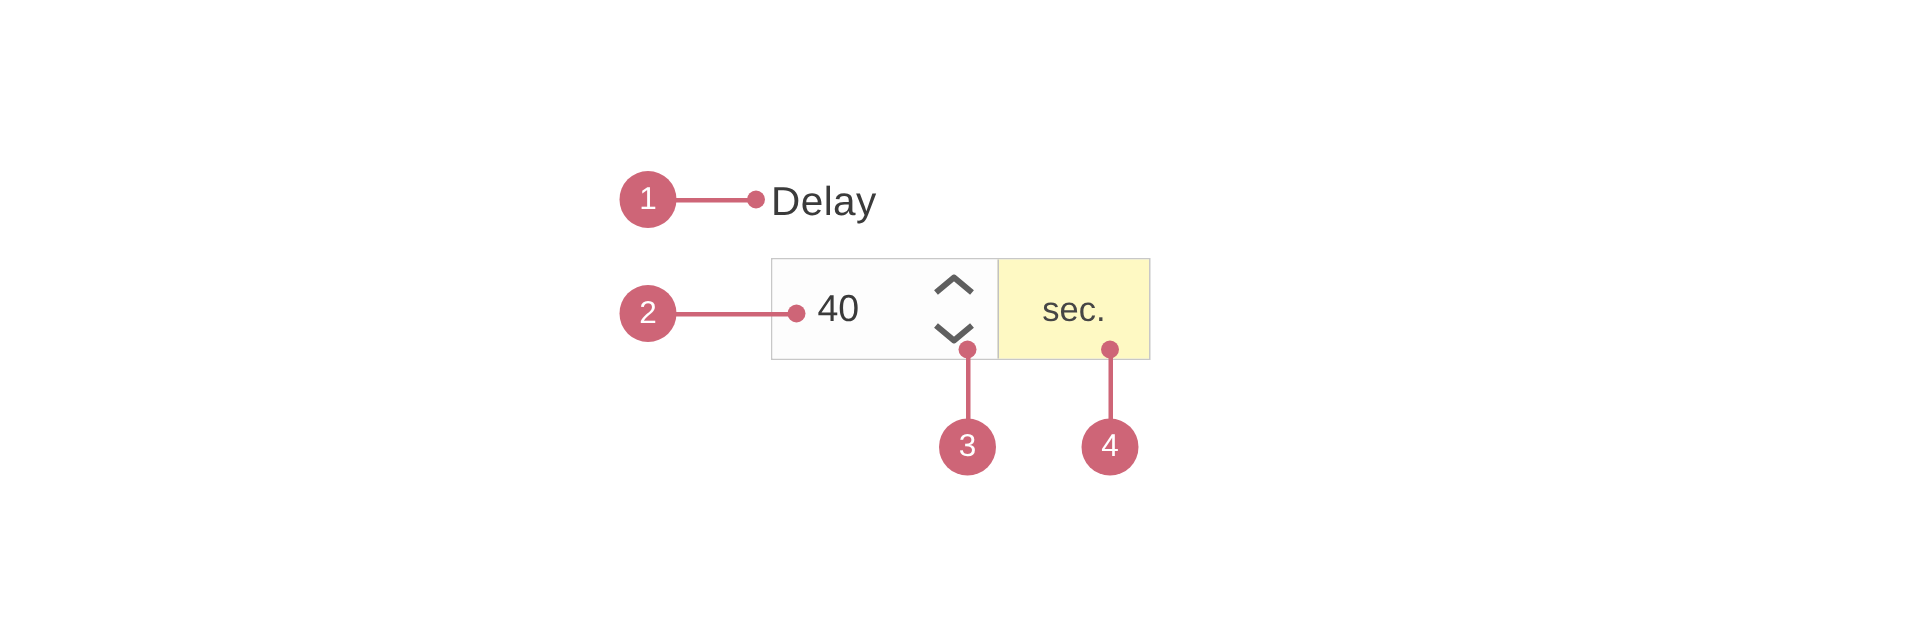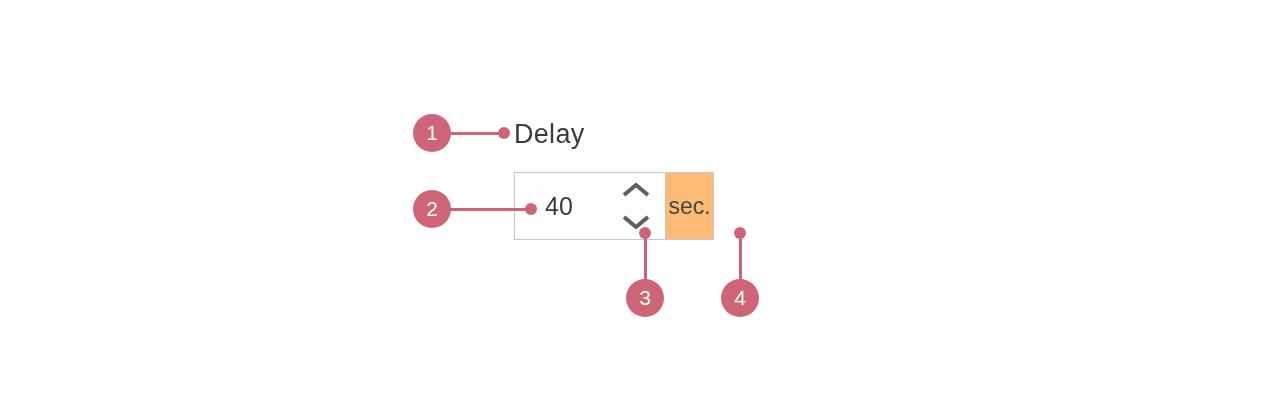--- a/index.html
+++ b/index.html
@@ -21,21 +21,21 @@
     font-size: 27px;
     line-height: 30px;
     color: #3b3b3b;
     letter-spacing: 0.3px;
     text-align: center;
   }
   .spinner {
     position: absolute;
     left: 514px;
     top: 172px;
-    width: 200px;
+    width: 253px;
     height: 68px;
     border: 1px solid #c8c8c8;
     display: flex;
     background: #fdfdfd;
   }
   .spinner-value-cell {
     width: 150px;
     height: 100%;
     background: #fdfdfd;
     display: flex;
@@ -50,21 +50,21 @@
     margin-left: auto;
     margin-right: 14px;
     display: flex;
     flex-direction: column;
     gap: 18px;
   }
   .spinner-arrows svg { display: block; cursor: pointer; }
   .spinner-unit-cell {
     flex: 1;
     height: 100%;
-    background: #fdba74;
+    background: #fef9c3;
     border-left: 1px solid #c2c2c2;
     display: flex;
     align-items: center;
     justify-content: center;
   }
   .spinner-unit {
     font-size: 23px;
     color: #464646;
   }
 

